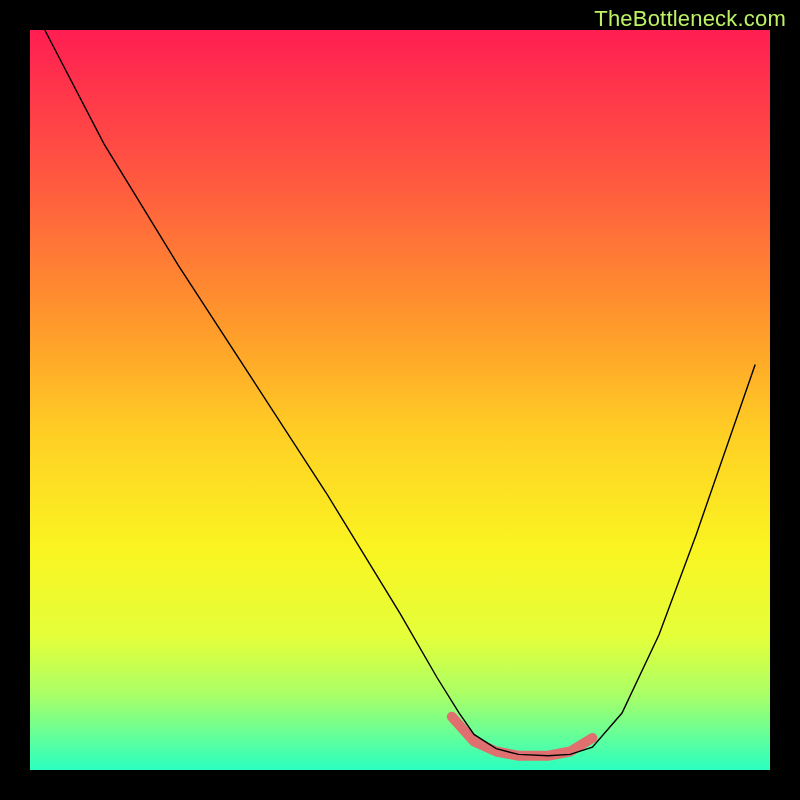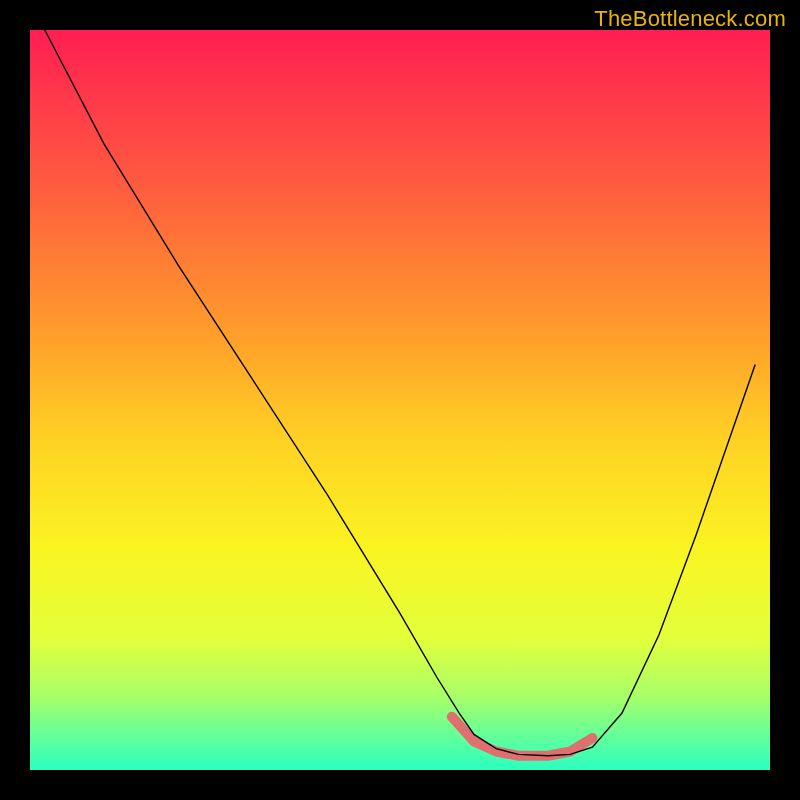--- a/index.html
+++ b/index.html
@@ -22,21 +22,21 @@
     top: 30px;
     width: 740px;
     height: 740px;
   }
   .watermark {
     position: absolute;
     top: 6px;
     right: 14px;
     font-family: Arial, Helvetica, sans-serif;
     font-size: 22px;
-    color: #eab308;
+    color: #bef264;
     letter-spacing: 0.2px;
     user-select: none;
   }
   svg {
     display: block;
   }
 </style>
 </head>
 <body>
 

